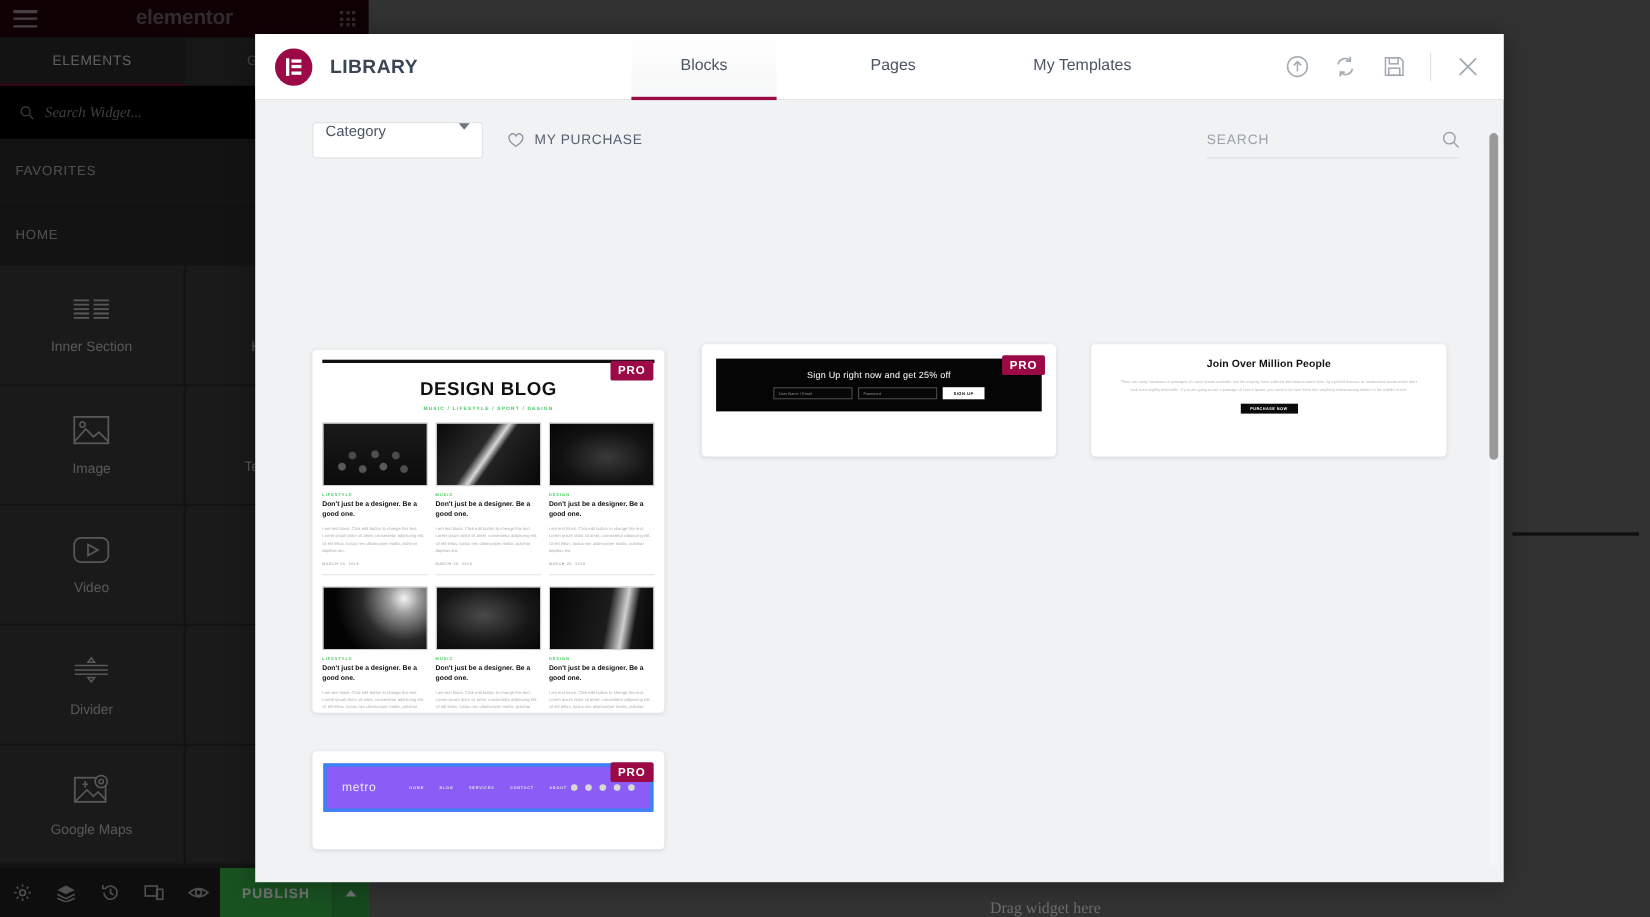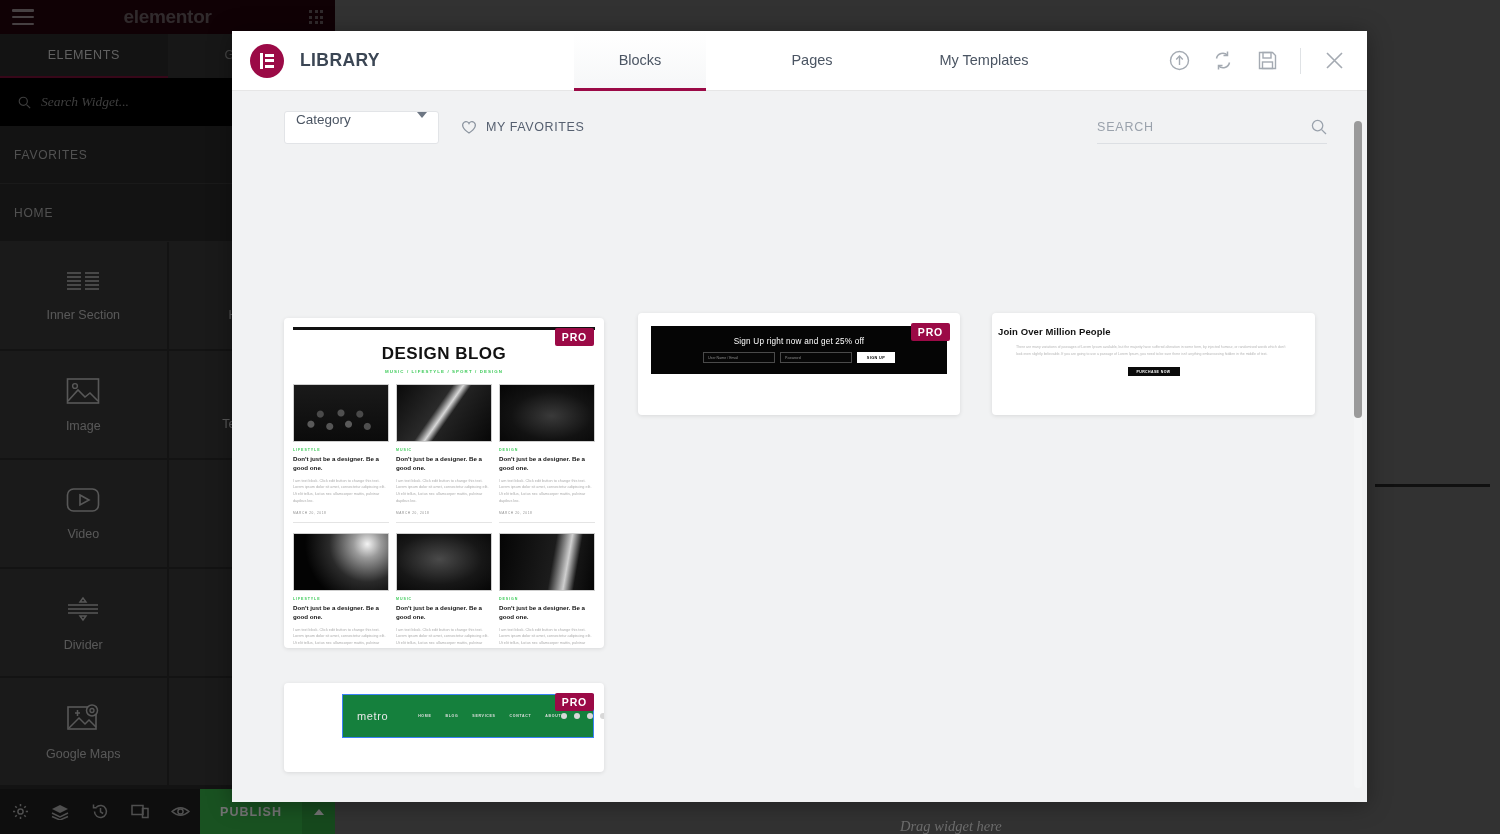--- a/index.html
+++ b/index.html
@@ -16,21 +16,21 @@
   }
   .canvas-divider {
     position:absolute; left:1375px; top:484px; width:115px; height:3px;
     background:#101010;
   }
   .canvas-mascot {
     position:absolute; left:735px; top:710px; width:115px; height:95px;
   }
   .drag-widget-text {
     position:absolute; left:900px; top:818px; width:250px;
-    color:#6d6d6d; font-size:14.5px; font-style:italic;
+    color:#6d6d6d; font-size:14.5px; 
     font-family:"Liberation Serif", serif;
   }
 
   
   .side-panel {
     position:absolute; left:0; top:0; width:335px; height:834px;
     background:#2b2b2b; display:flex; flex-direction:column;
   }
   .panel-header {
     height:34px; background:#24040d; display:flex; align-items:center;
@@ -221,31 +221,31 @@
     align-items:center; justify-content:center; gap:6px; }
   .signup-h { color:#fff; font-size:8.2px; font-weight:normal; letter-spacing:0.2px; }
   .signup-form { display:flex; gap:5px; align-items:center; }
   .su-field { width:72px; height:11px; border:1px solid #4a4a4a; background:#070707;
     display:flex; align-items:center; padding-left:4px;
     font-size:3.6px; color:#8e8e8e; }
   .su-btn { width:38px; height:11px; background:#fff; display:flex; align-items:center;
     justify-content:center; font-size:3.8px; font-weight:bold; color:#000; letter-spacing:0.4px; }
 
   
-  .join-wrap { padding:13px 6px; }
+  .join-wrap { padding:13px 6px; text-align:center; }
   .join-h { font-size:9.5px; font-weight:bold; color:#121212; letter-spacing:0.1px; }
   .join-p { font-size:3.5px; color:#b6b6b6; line-height:2.0; margin-top:7px; padding:0 18px; }
   .join-btn { margin:9px auto 0; width:52px; height:9px; background:#0b0b0b;
     display:flex; align-items:center; justify-content:center;
     color:#fff; font-size:3.5px; font-weight:bold; letter-spacing:0.4px; }
 
   
   .metro-wrap { padding:11px 10px; }
-  .metro-box { background:#15803d; height:44px; display:flex; align-items:center;
-    padding:0 14px; border:1px solid #3b82f6;margin-left:48px; }
+  .metro-box { background:#8b5cf6; height:44px; display:flex; align-items:center;
+    padding:0 14px; border:3px solid #3b82f6; }
   .metro-logo { color:#e8e8e8; font-size:11px; letter-spacing:0.6px; font-family:"Liberation Sans", sans-serif; }
   .metro-nav { display:flex; gap:14px; margin-left:30px; }
   .metro-nav span { color:#e0e0e0; font-size:3.5px; letter-spacing:0.7px; font-weight:bold; }
   .metro-social { margin-left:auto; display:flex; gap:7px; align-items:center; }
   .metro-social i { display:block; width:6px; height:6px; border-radius:50%;
     background:#d8d8d8; font-style:normal; }
 
   
   .modal-scrollbar {
     position:absolute; right:5px; top:90px; width:8px; height:667px;
@@ -504,21 +504,21 @@
     <div class="modal-toolbar">
       <div class="category-select">
         <span>Category</span>
         <span class="sel-caret"></span>
       </div>
 
       <div class="fav-link">
         <svg width="16" height="14" viewBox="0 0 16 14">
           <path d="M8 13 C1 8.5 0.5 4.5 3 2.4 C5 0.7 7.3 2 8 3.6 C8.7 2 11 0.7 13 2.4 C15.5 4.5 15 8.5 8 13 z" fill="none" stroke="#8b949f" stroke-width="1.2"></path>
         </svg>
-        <span class="lbl">MY FAVORITES</span>
+        <span class="lbl">MY PURCHASE</span>
       </div>
 
       <div class="search-box">
         <input value="" placeholder="SEARCH" style="">
         <svg width="16" height="16" viewBox="0 0 16 16">
           <circle cx="6.6" cy="6.6" r="5.2" stroke="#9aa2ac" fill="none" stroke-width="1.3"></circle>
           <path d="M10.6 10.6 L15 15" stroke="#9aa2ac" stroke-width="1.3"></path>
         </svg>
       </div>
     </div>

